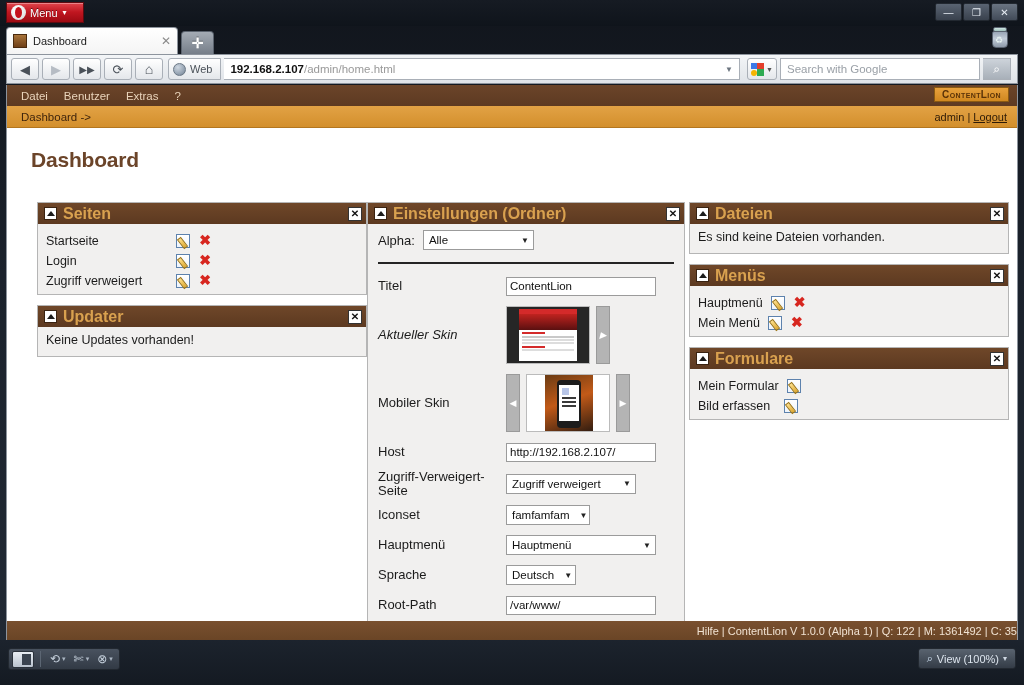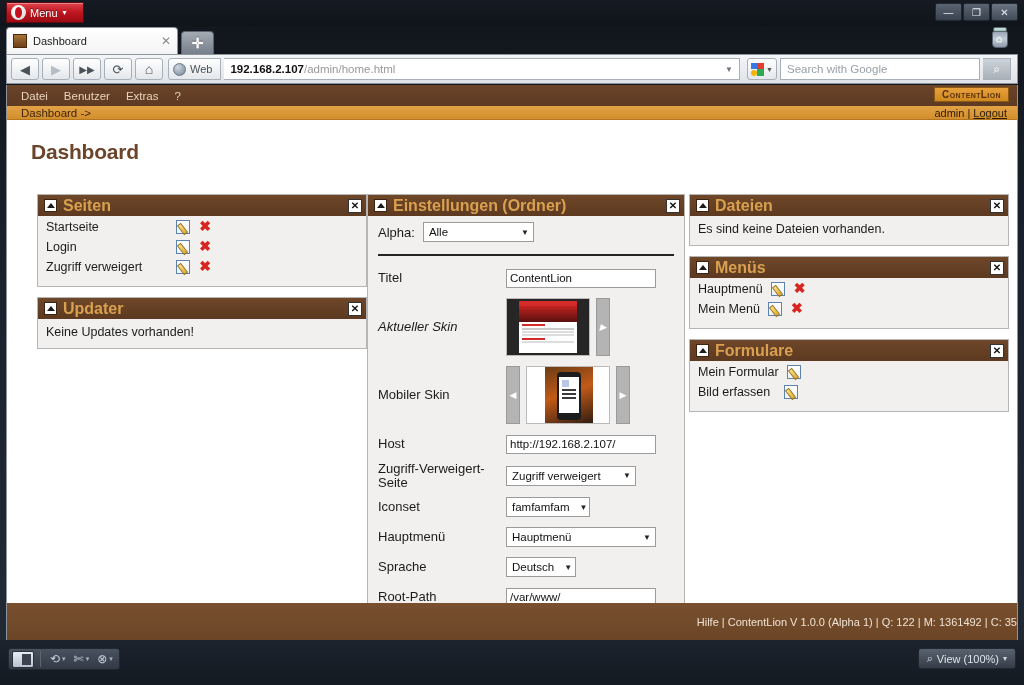--- a/index.html
+++ b/index.html
@@ -154,21 +154,21 @@
   }
   .cms-menubar .mi { font-size:11.5px; color:#e9d4bb; }
   .cms-logo {
     position:absolute; right:8px; top:2px;
     background: linear-gradient(180deg,#e8a13c 0%,#d08820 100%);
     border:1px solid #8b5a12; color:#5a3208;
     font-size:10px; font-variant:small-caps; font-weight:bold;
     letter-spacing:.4px; padding:1px 7px;
   }
   .cms-breadcrumb {
-    height:14px; position:relative;
+    height:22px; position:relative;
     background: linear-gradient(180deg,#e5a košice 0%,#d9932f 100%);
     background: linear-gradient(180deg,#e2a245 0%,#d38f2c 100%);
     border-bottom:1px solid #b3761f;
     display:flex; align-items:center; padding:0 10px 0 14px;
   }
   .cms-breadcrumb .crumb { font-size:11.5px; color:#40250c; }
   .cms-breadcrumb .user { margin-left:auto; font-size:11px; color:#2e1b07; }
   .cms-breadcrumb .user a { color:#2e1b07; text-decoration:underline; }
 
   .cms-title {
@@ -197,21 +197,21 @@
     border-bottom:5px solid #1b1b1b;
   }
   .w-title { font-size:16px; color:#d9a14f; font-weight:bold; flex:1; }
   .w-close {
     width:14px; height:14px; background:#fff; border:1px solid #333;
     display:flex; align-items:center; justify-content:center;
     font-size:10px; color:#111; line-height:1; font-weight:bold;
   }
   .w-body { background:#f1f0ef; padding:4px 8px 6px 8px; }
 
-  .row-item { display:flex; align-items:flex-start; height:20px; font-size:12.5px; color:#1b1b1b; }
+  .row-item { display:flex; align-items:flex-end; height:20px; font-size:12.5px; color:#1b1b1b; }
   .row-item .name { min-width:130px; }
   .row-item .name.narrow { min-width:0; padding-right:8px; }
 
   .ico-edit {
     width:14px; height:14px; position:relative; flex:none; margin-right:8px;
     background: linear-gradient(180deg,#ffffff 0%,#eef4fb 100%);
     border:1px solid #5d82ad;
   }
   .ico-edit::after{
     content:""; position:absolute; left:3px; top:2px; width:3px; height:10px;
@@ -284,21 +284,21 @@
 
   .savebtn {
     margin-top:14px; display:inline-flex; align-items:center; justify-content:center;
     height:20px; padding:0 10px;
     background: linear-gradient(180deg,#fdfdfd 0%,#e3e3e3 100%);
     border:1px solid #9b9b9b; font-size:11.5px; color:#111;
   }
 
   
   .cms-footer {
-    position:absolute; left:0; bottom:0; width:1012px; height:37px;
+    position:absolute; left:0; bottom:0; width:1012px; height:19px;
     background: linear-gradient(180deg,#79502f 0%,#6a4526 100%);
     display:flex; align-items:center; justify-content:flex-end;
     padding-right:2px; font-size:11px; color:#f0e2d2;
     white-space:nowrap; overflow:hidden;
   }
 
   
   .statusbar {
     position:absolute; left:0; bottom:0; width:1024px; height:45px;
     background: linear-gradient(180deg,#1c232d 0%, #141a22 100%);

